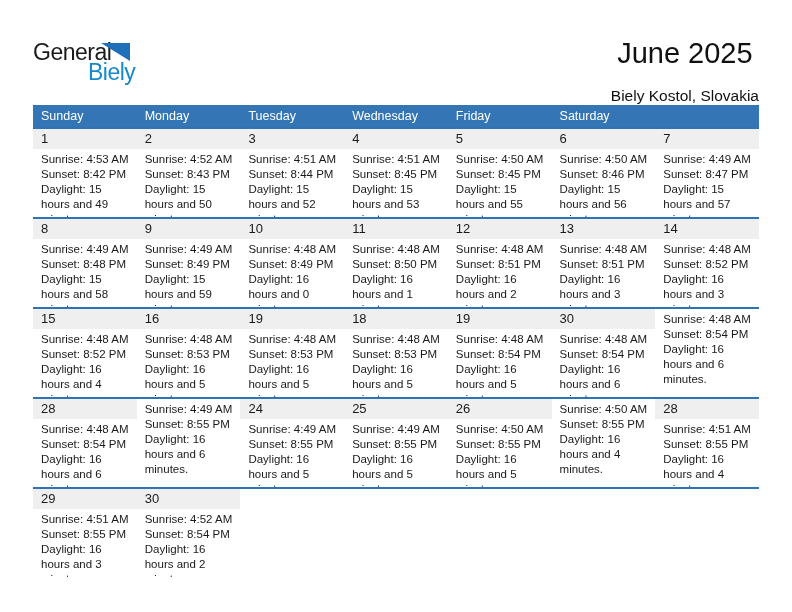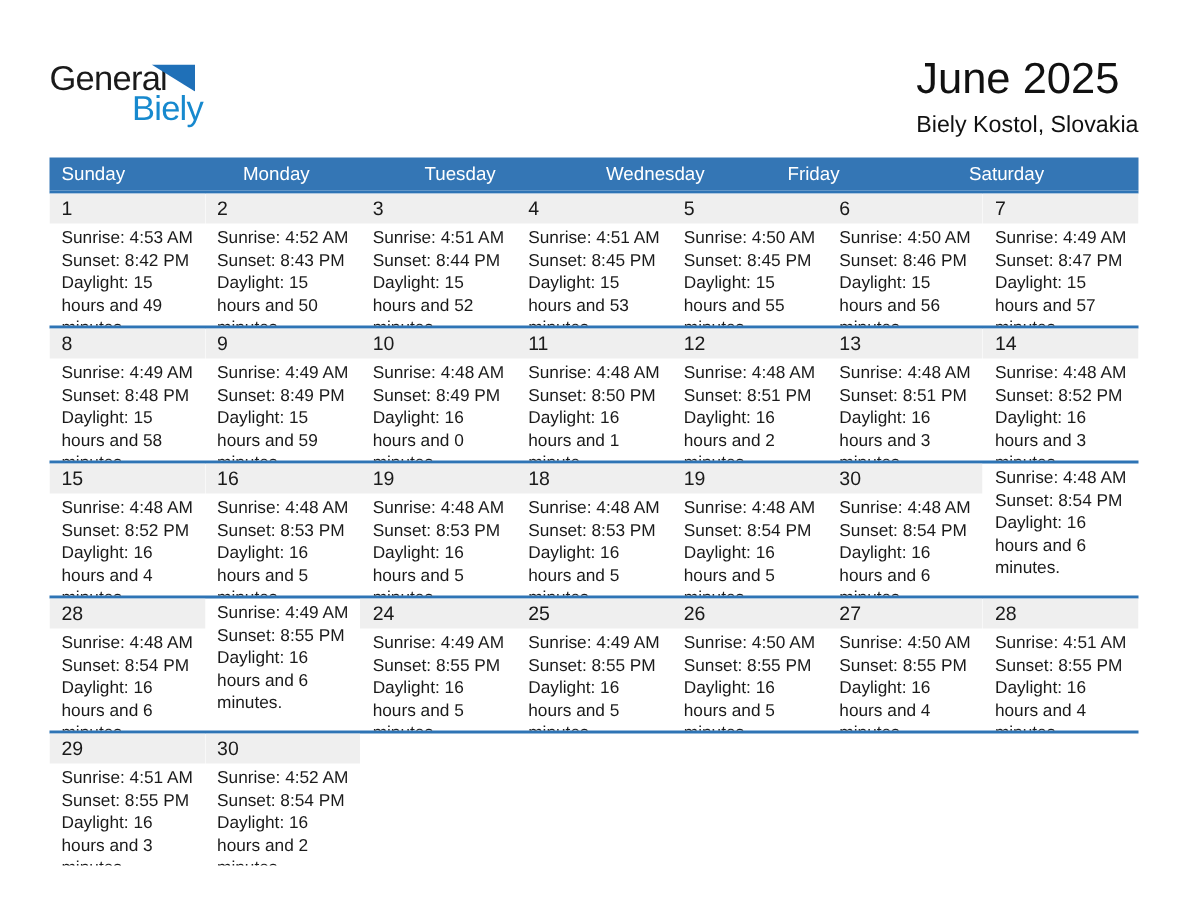--- a/index.html
+++ b/index.html
@@ -7,27 +7,27 @@
   body { font-family:"Liberation Sans", sans-serif; color:#1a1a1a; }
   .page { position:relative; width:792px; height:612px; background:#fff; overflow:hidden; }
 
   
   .logo { position:absolute; left:33px; top:40px; width:110px; height:48px; }
   .logo-general { position:absolute; left:0; top:0; font-size:23px; line-height:24px; color:#1a1a1a; letter-spacing:-0.5px; }
   .logo-triangle { position:absolute; left:68px; top:3px; width:29px; height:18px; }
   .logo-blue { position:absolute; left:55px; top:20px; font-size:23px; line-height:24px; color:#1789CE; letter-spacing:-0.5px; }
 
   
-  .title-block { position:absolute; right:33px; top:36px; text-align:left; }
+  .title-block { position:absolute; right:33px; top:36px; text-align:center; }
   .month-title { font-size:29px; line-height:34px; font-weight:400; color:#111; }
-  .location { font-size:15.5px; line-height:20px; margin-top:4px; color:#111; }
+  .location { font-size:15.5px; line-height:20px; margin-top:16px; color:#111; }
 
   
   .calendar { position:absolute; left:33px; top:105px; width:726px; }
-  .header-row { display:grid; grid-template-columns:repeat(6,1fr); background:#3476B5; height:22px; }
+  .header-row { display:grid; grid-template-columns:repeat(7,1fr); background:#3476B5; height:22px; }
   .header-cell { color:#fff; font-size:12.5px; line-height:22px; padding-left:8px; overflow:hidden; white-space:nowrap; }
   .week-row { display:grid; grid-template-columns:repeat(7,1fr); border-top:2px solid #2E74B5; height:90px; }
   .day-cell { overflow:hidden; }
   .day-band { height:20px; background:#EFEFEF; font-size:13px; line-height:20px; padding-left:8px; color:#1a1a1a; }
   .day-band.empty { background:transparent; }
   .cell-details { padding:3px 6px 0 8px; font-size:11.5px; line-height:15px; color:#1a1a1a; }
   .detail-line { display:block; }
 </style>
 </head>
 <body>
@@ -264,21 +264,20 @@
           </div>
           <div class="day-cell">
             <div class="day-band">26</div>
             <div class="cell-details">
               <span class="detail-line">Sunrise: 4:50 AM</span>
               <span class="detail-line">Sunset: 8:55 PM</span>
               <span class="detail-line">Daylight: 16 hours and 5 minutes.</span>
             </div>
           </div>
           <div class="day-cell">
-            <div class="day-band">27</div>
             <div class="cell-details">
               <span class="detail-line">Sunrise: 4:50 AM</span>
               <span class="detail-line">Sunset: 8:55 PM</span>
               <span class="detail-line">Daylight: 16 hours and 4 minutes.</span>
             </div>
           </div>
           <div class="day-cell">
             <div class="day-band">28</div>
             <div class="cell-details">
               <span class="detail-line">Sunrise: 4:51 AM</span>

